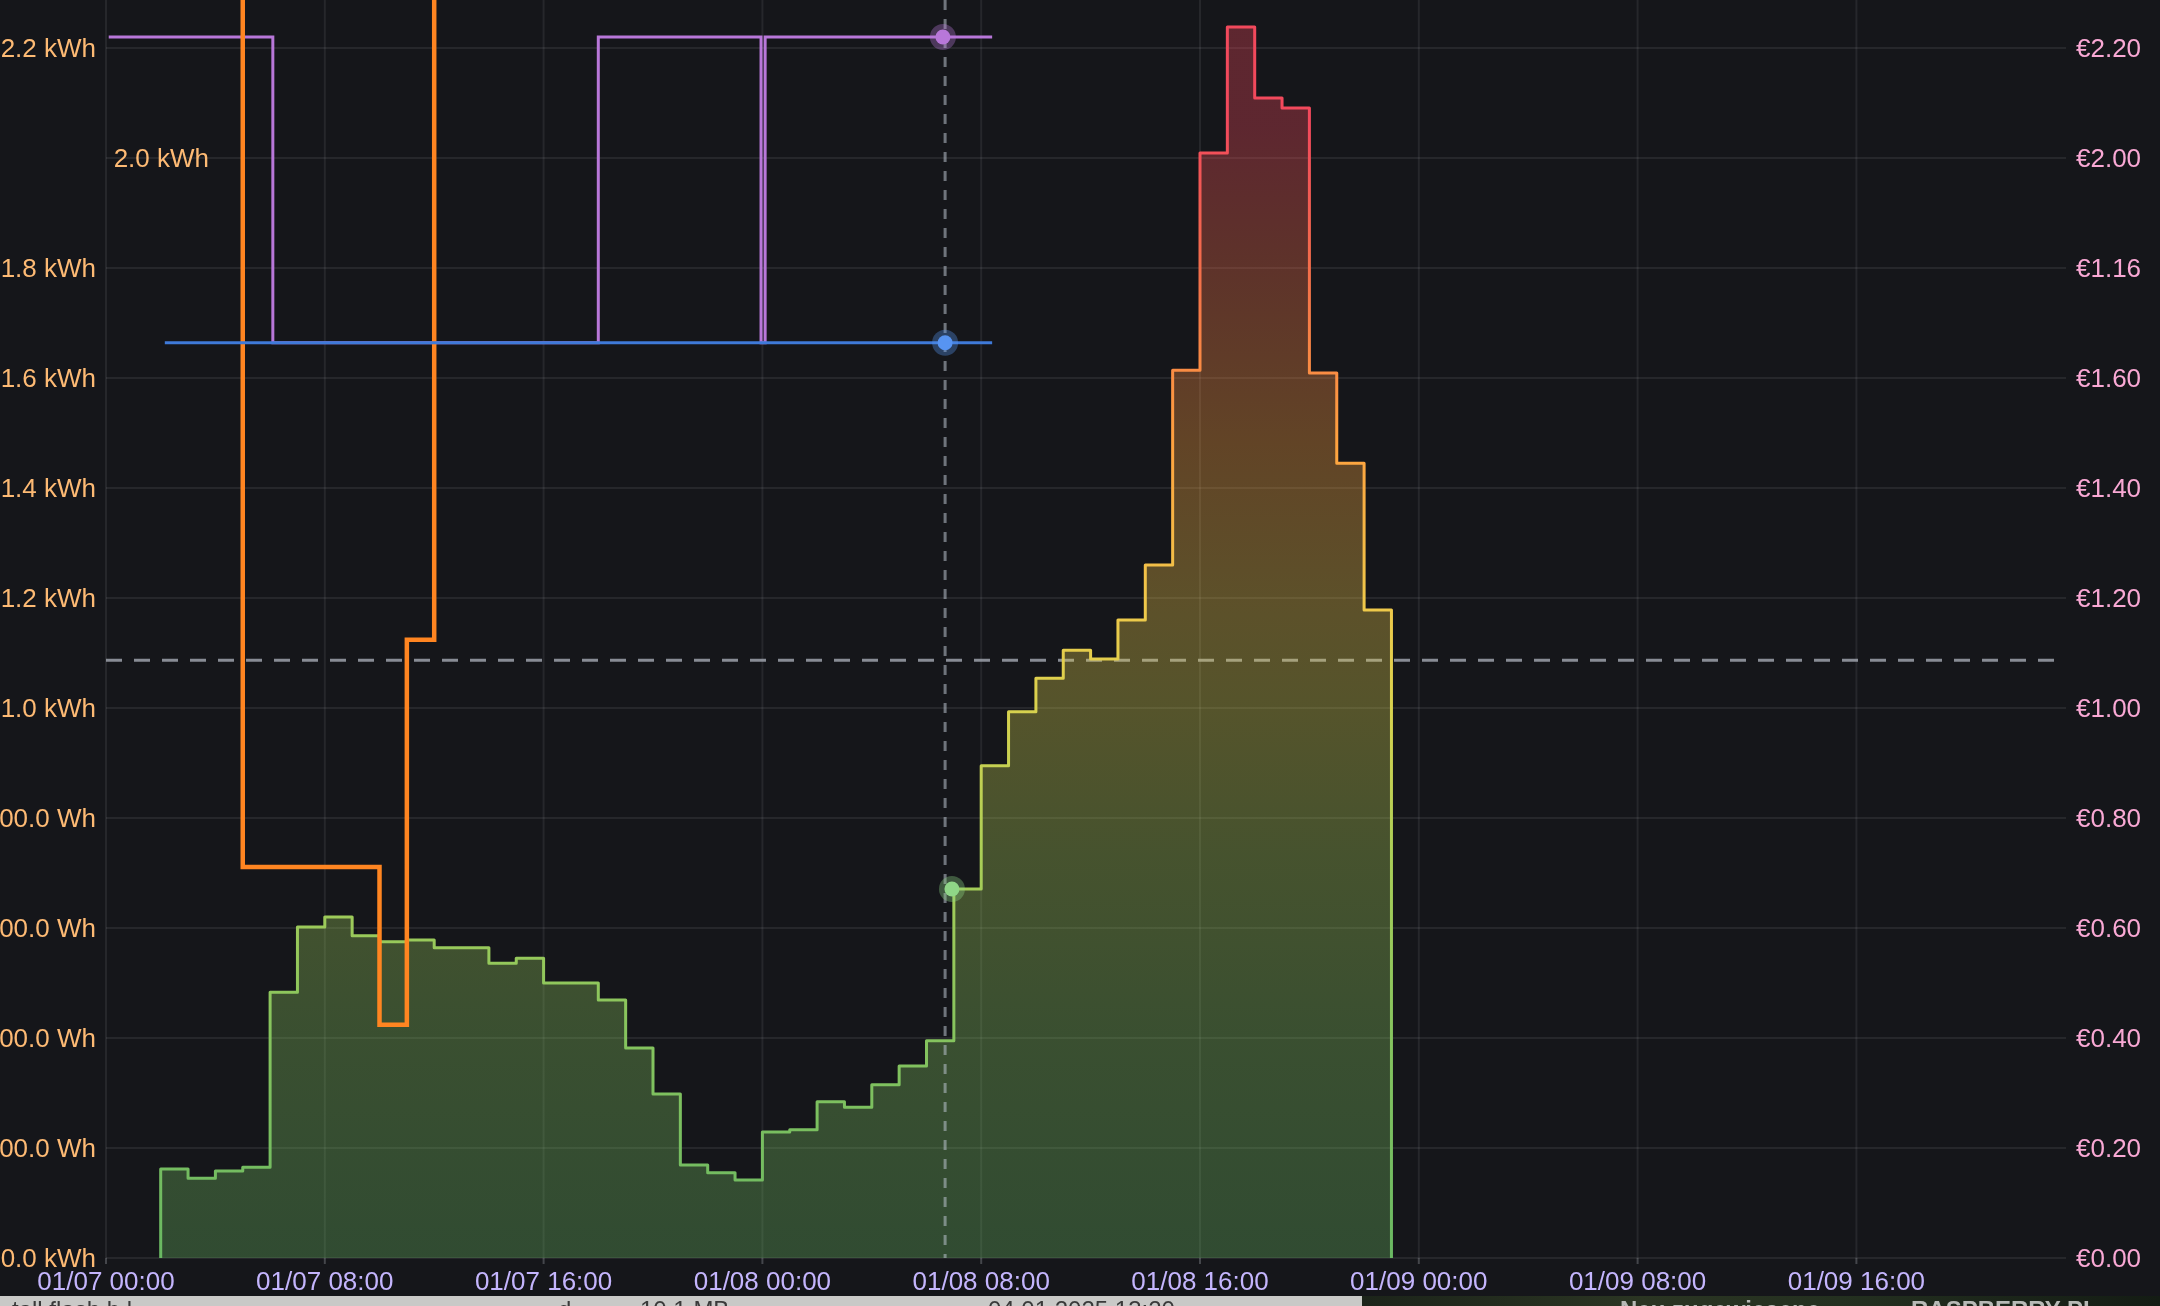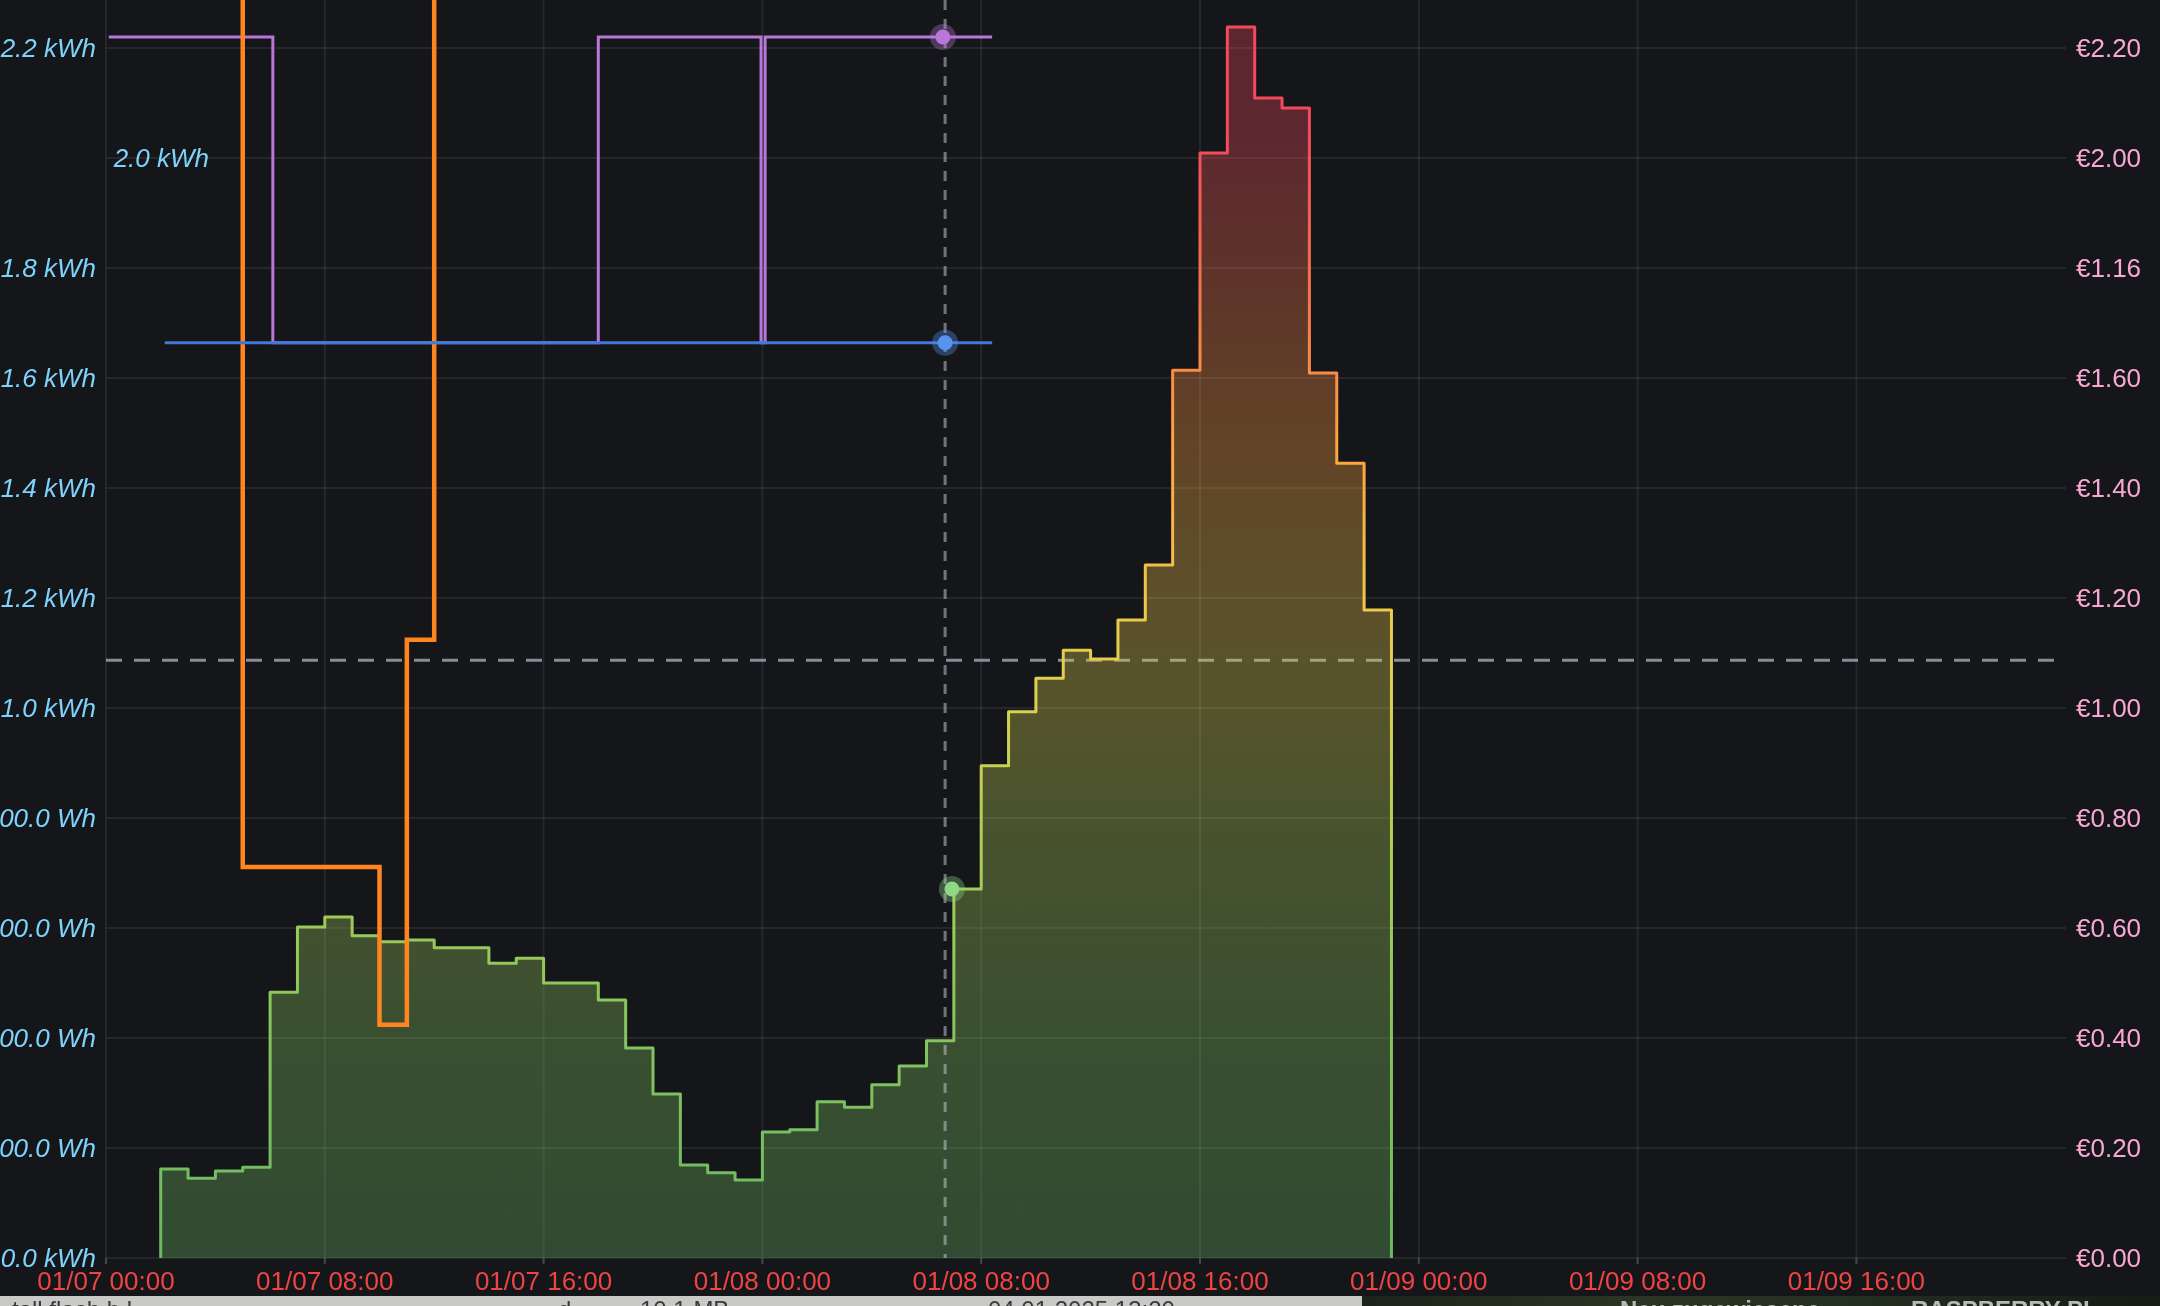--- a/index.html
+++ b/index.html
@@ -1,22 +1,22 @@
 <!DOCTYPE html>
 <html><head>
 <meta charset="utf-8">
 <style>
   html,body{margin:0;padding:0;background:#101114;}
   #stage{position:relative;width:2160px;height:1306px;background:#15161a;overflow:hidden;
          font-family:"Liberation Sans",sans-serif;}
   #chart-svg{position:absolute;left:0;top:0;}
   .axis-label{position:absolute;white-space:nowrap;font-size:26px;line-height:30px;}
-  .axis-left{color:#7dd3fc;text-align:right;font-style:italic;}
+  .axis-left{color:#fdba74;text-align:right;}
   .axis-right{color:#f9a8d4;text-align:left;}
-  .axis-x{color:#ef4444;transform:translateX(-50%);}
+  .axis-x{color:#c4b5fd;transform:translateX(-50%);}
   #bottom-bar{position:absolute;left:0;top:1296px;width:2160px;height:10px;overflow:hidden;}
   #bb-light{position:absolute;left:0;top:0;width:1362px;height:10px;background:#c9c9c7;}
   #bb-dark{position:absolute;left:1362px;top:0;width:798px;height:10px;
            background:linear-gradient(90deg,#1c241a,#2b3523 35%,#243020 60%,#141c14);}
   #bb-light span{position:absolute;top:0;font-size:24px;color:#3a3a3a;white-space:nowrap;}
   #bb-dark span{position:absolute;top:0;font-size:24px;color:#b7bab6;white-space:nowrap;font-weight:bold;}
 </style>
 </head>
 <body>
 

